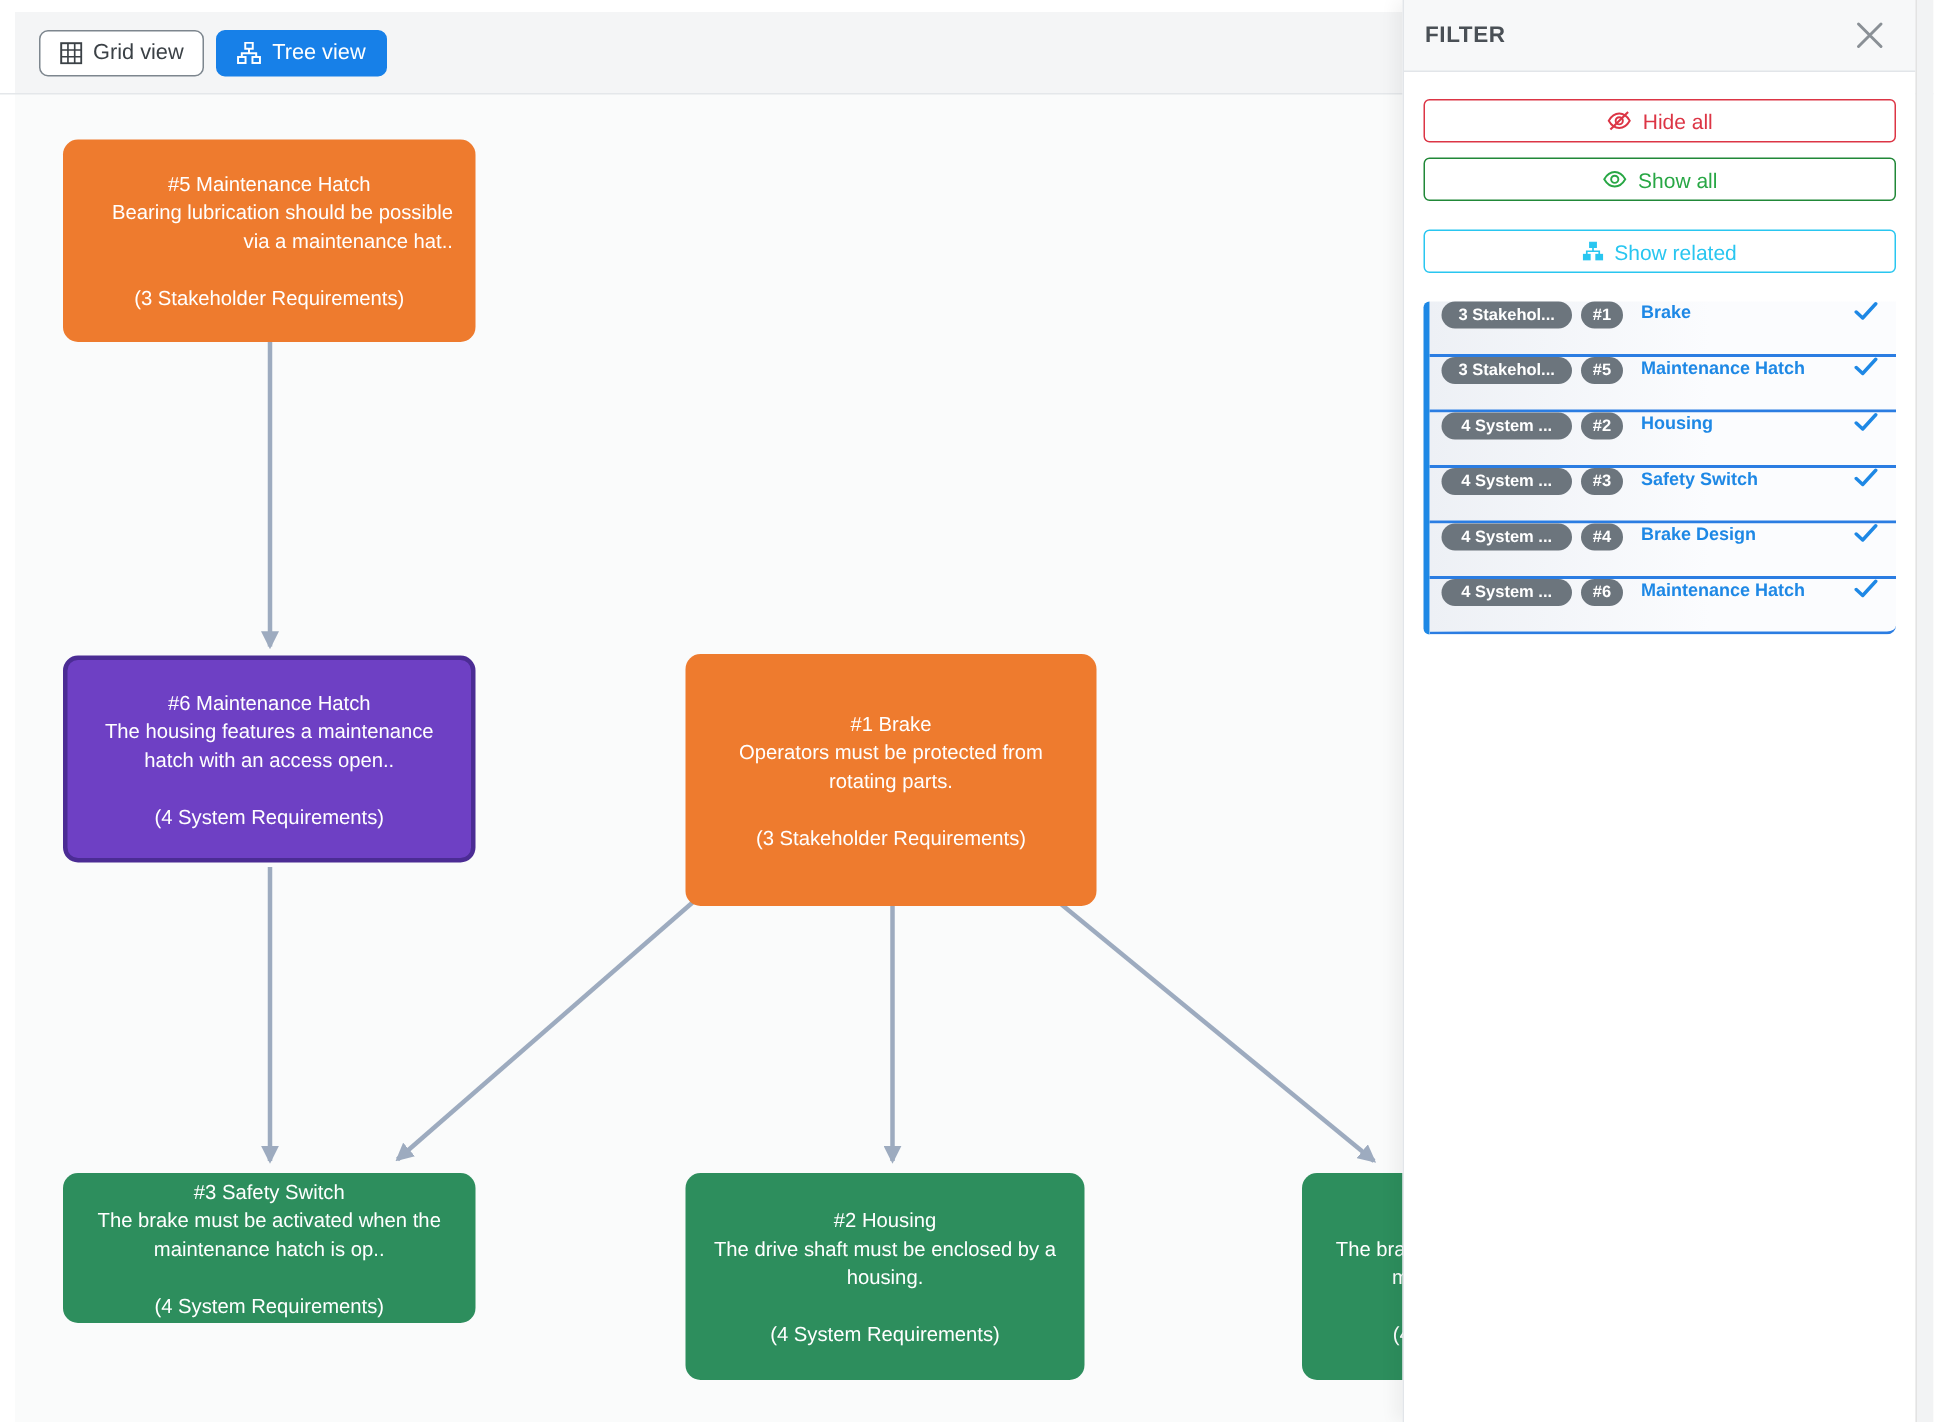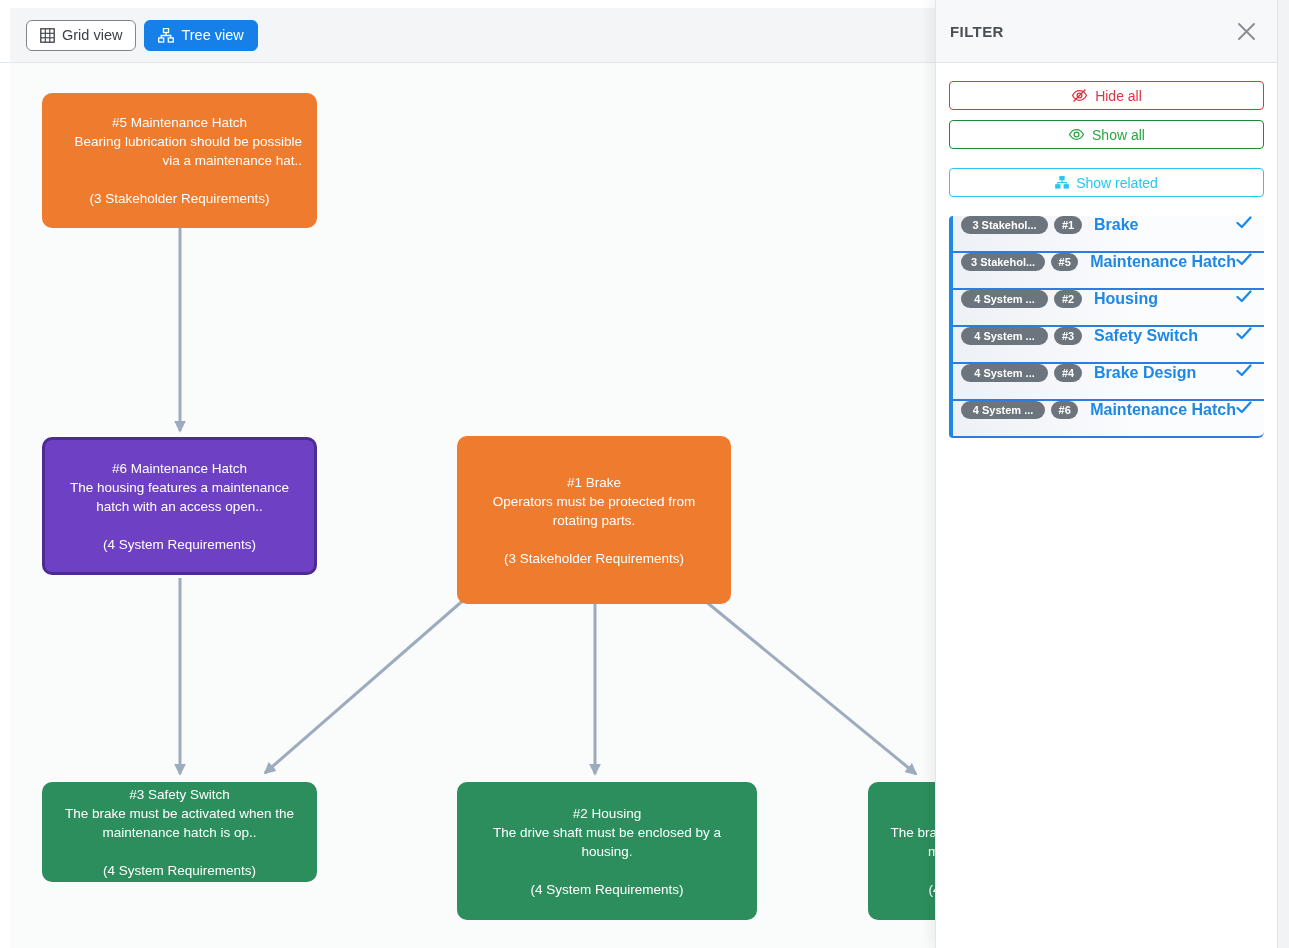--- a/index.html
+++ b/index.html
@@ -20,21 +20,21 @@
   .edges-layer { position:absolute; left:0; top:0; width:1289px; height:948px; z-index:1; pointer-events:none; }
   .nodes-layer { position:absolute; left:0; top:0; width:935px; height:948px; z-index:2; }
   .dnode { position:absolute; border-radius:10px; color:#ffffff; display:flex; flex-direction:column;
            justify-content:center; align-items:center; text-align:center; font-size:13.5px;
            line-height:19px; padding:10px 15px; cursor:pointer; }
   .dnode .n-count { margin-top:19px; }
 
   
   .filter-panel { position:absolute; left:935px; top:0; width:342px; height:948px; background:#ffffff;
                   border-left:1px solid #e2e5e9; box-shadow:-6px 0 10px rgba(0,0,0,0.05); z-index:10; }
-  .panel-header { position:relative; height:63px; background:#f7f8f9; border-bottom:1px solid #e2e5e9;
+  .panel-header { position:relative; height:48px; background:#f7f8f9; border-bottom:1px solid #e2e5e9;
                   display:flex; align-items:center; padding:0 18px 0 14px; }
   .panel-title { font-size:15px; font-weight:bold; color:#4a5056; letter-spacing:0.4px; }
   .close-btn { margin-left:auto; width:26px; height:26px; display:flex; align-items:center; justify-content:center;
                cursor:pointer; }
   .panel-body { padding:18px 13px 0 13px; }
   .p-btn { width:100%; height:29px; border-radius:4px; background:#ffffff; display:flex; align-items:center;
            justify-content:center; gap:7px; font-size:14px; cursor:pointer; }
   .p-btn-hide { border:1px solid #dc3545; color:#dc3545; margin-bottom:10px; }
   .p-btn-show { border:1px solid #218838; color:#28a745; margin-bottom:19px; }
   .p-btn-related { border:1px solid #29c6f0; color:#29c6f0; margin-bottom:19px; }
@@ -44,21 +44,21 @@
                  border-radius:4px 0 0 4px; }
   .filter-row { display:flex; align-items:flex-start; height:37px; margin-left:4px; padding:0 12px 0 8px;
                 background:linear-gradient(90deg,#edf0f5 0%, #fbfcfe 60%);
                 border-bottom:2px solid #2b7de2; cursor:pointer; }
   .filter-row:first-child { border-top:1px solid #d9dee3; border-top-right-radius:6px; }
   .filter-row:last-child { border-bottom-right-radius:6px; }
   .badge { background:#6c757d; color:#ffffff; font-size:11px; font-weight:bold; border-radius:10px;
            padding:3px 0; text-align:center; white-space:nowrap; }
   .badge-type { width:87px; }
   .badge-id { width:28px; margin-left:6px; }
-  .row-label { color:#1e88e5; font-weight:bold; font-size:16px; margin-left:12px; white-space:nowrap; }
+  .row-label { color:#1e88e5; font-weight:bold; font-size:12px; margin-left:12px; white-space:nowrap; }
   .row-check { margin-left:auto; display:flex; align-items:center; }
 
   .scroll-strip { position:absolute; left:1277px; top:0; width:12px; height:948px; background:#f2f3f4;
                   border-left:1px solid #e3e3e3; z-index:11; }
 </style>
 </head>
 <body>
 
 <div class="page">
 
@@ -91,21 +91,21 @@
       <div class="dnode" style="left: 457px; top: 436px; width: 274px; height: 168px; background: rgb(238, 123, 46);">
     <div>#1 Brake</div>
     <div>Operators must be protected from rotating parts.</div>
     <div class="n-count">(3 Stakeholder Requirements)</div>
   </div>
       <div class="dnode" style="left: 42px; top: 782px; width: 275px; height: 100px; background: rgb(45, 142, 93);">
     <div>#3 Safety Switch</div>
     <div>The brake must be activated when the maintenance hatch is op..</div>
     <div class="n-count">(4 System Requirements)</div>
   </div>
-      <div class="dnode" style="left: 457px; top: 782px; width: 300px; height: 138px; background: rgb(45, 142, 93);">
+      <div class="dnode" style="left: 457px; top: 782px; width: 266px; height: 138px; background: rgb(45, 142, 93);">
     <div>#2 Housing</div>
     <div>The drive shaft must be enclosed by a housing.</div>
     <div class="n-count">(4 System Requirements)</div>
   </div>
       <div class="dnode" style="left: 868px; top: 782px; width: 274px; height: 138px; background: rgb(45, 142, 93);">
     <div>#4 Brake Design</div>
     <div>The brake must be activated when the maintenance hatch is op..</div>
     <div class="n-count">(4 System Requirements)</div>
   </div>
     </div>

